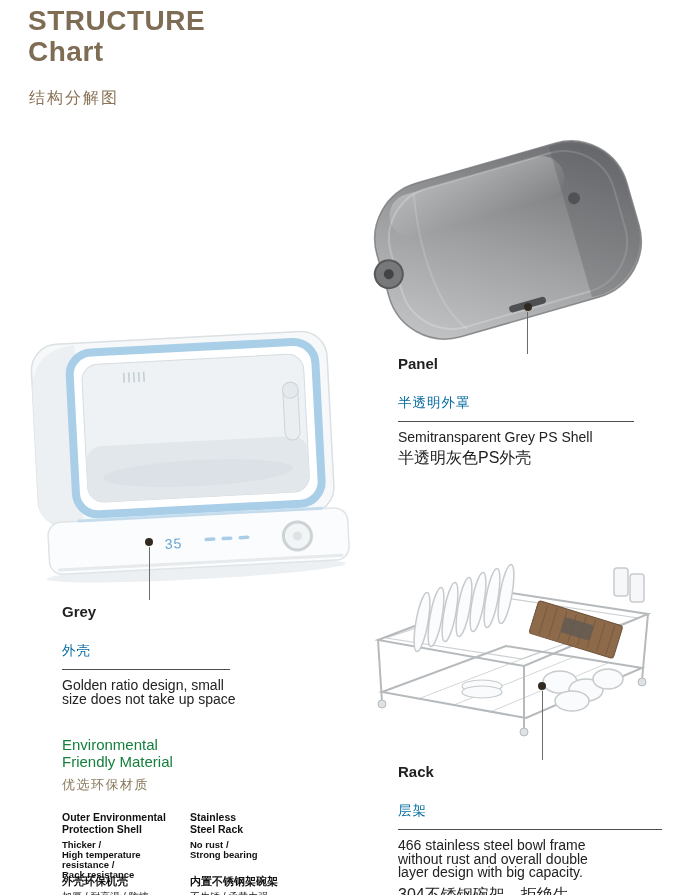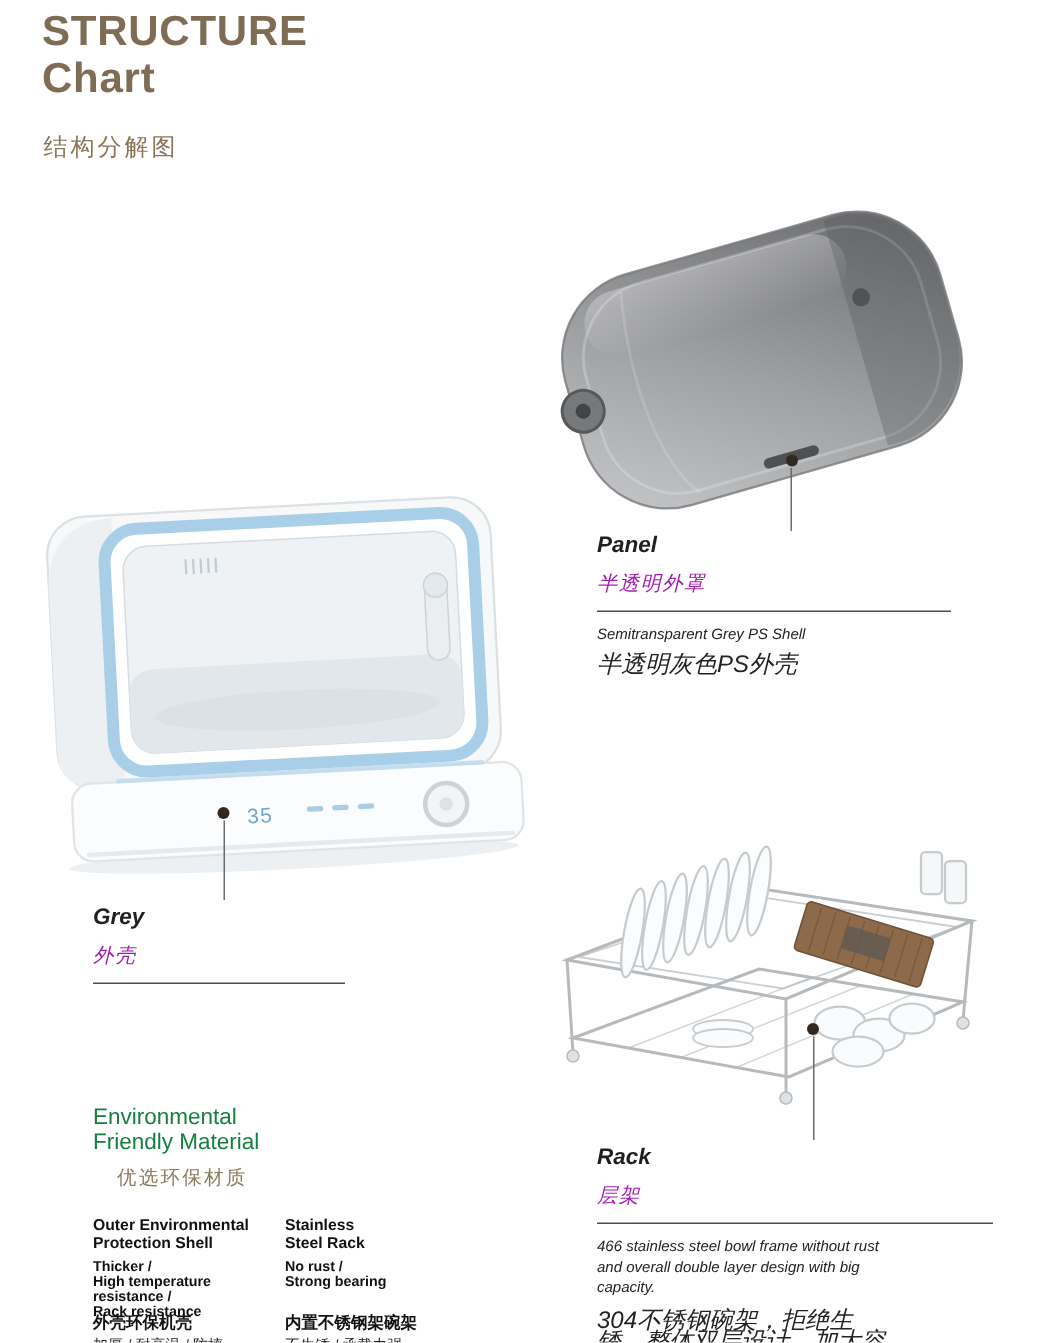--- a/index.html
+++ b/index.html
@@ -17,25 +17,25 @@
     position: absolute; left: 28px; top: 5px;
     color: #7e6c54; font-weight: bold; font-size: 28px; line-height: 31px;
     letter-spacing: 0.5px;
   }
   .subtitle-cn {
     position: absolute; left: 29px; top: 88px;
     color: #8a7356; font-size: 16px; letter-spacing: 2px;
   }
 
   
-  .callout { position: absolute; font-style: italic; }
+  .callout { position: absolute; }
   .callout-title { font-size: 15px; font-weight: bold; color: #1f1f1f; line-height: 18px; }
-  .callout-cn { font-size: 13.5px; color: #a21caf; margin-top: 8px; letter-spacing: 1px; line-height: 16px; }
+  .callout-cn { font-size: 13.5px; color: #0369a1; margin-top: 22px; letter-spacing: 1px; line-height: 16px; }
   .callout-divider { height: 1px; background: #4d4d4d; margin-top: 10px; }
-  .callout-desc { font-size: 10px; color: #222; line-height: 13.5px; margin-top: 9px; }
+  .callout-desc { font-size: 14px; color: #222; line-height: 13.5px; margin-top: 9px; }
   .callout-desc-cn { font-size: 16px; color: #222; line-height: 14px; margin-top: 6px; }
 
   .panel-callout { left: 398px; top: 355px; width: 236px; }
   .shell-callout { left: 62px; top: 603px; width: 180px; }
   .shell-callout .callout-divider { width: 168px; }
   .rack-callout { left: 398px; top: 763px; width: 264px; }
   .rack-callout .callout-desc { width: 205px; }
   .rack-callout .callout-desc-cn { width: 200px; margin-top: 8px; }
 
   
@@ -45,21 +45,21 @@
     background: #322a21;
   }
 
   
   .mat-heading {
     position: absolute; left: 62px; top: 736px;
     color: #15803d; font-size: 15px; line-height: 17px;
   }
   .mat-heading-cn {
     position: absolute; left: 62px; top: 776px;
-    color: #8a795c; font-size: 13px; letter-spacing: 1.5px; margin-left: 16px;
+    color: #8a795c; font-size: 13px; letter-spacing: 1.5px;
   }
   .mat-col { position: absolute; top: 812px; width: 125px; height: 100px; }
   .mat-col-1 { left: 62px; }
   .mat-col-2 { left: 190px; }
   .mat-title { position: absolute; top: 0; font-size: 10.5px; font-weight: bold; color: #111; line-height: 11.5px; }
   .mat-feats { position: absolute; top: 28px; font-size: 9.5px; font-weight: bold; color: #111; line-height: 10px; }
   .mat-title-cn { position: absolute; top: 62px; font-size: 11px; font-weight: bold; color: #111; }
   .mat-feats-cn { position: absolute; top: 78px; font-size: 10px; color: #222; }
 
   .art { position: absolute; }
@@ -190,20 +190,21 @@
     <div class="callout-cn">半透明外罩</div>
     <div class="callout-divider"></div>
     <div class="callout-desc">Semitransparent Grey PS Shell</div>
     <div class="callout-desc-cn">半透明灰色PS外壳</div>
   </div>
 
   <div class="callout shell-callout">
     <div class="callout-title">Grey</div>
     <div class="callout-cn">外壳</div>
     <div class="callout-divider"></div>
+    <div class="callout-desc" style="width:178px;">Golden ratio design, small size does not take up space</div>
   </div>
 
   <div class="callout rack-callout">
     <div class="callout-title">Rack</div>
     <div class="callout-cn">层架</div>
     <div class="callout-divider"></div>
     <div class="callout-desc">466 stainless steel bowl frame without rust and overall double layer design with big capacity.</div>
     <div class="callout-desc-cn">304不锈钢碗架，拒绝生锈，整体双层设计，加大容量。</div>
   </div>
 

